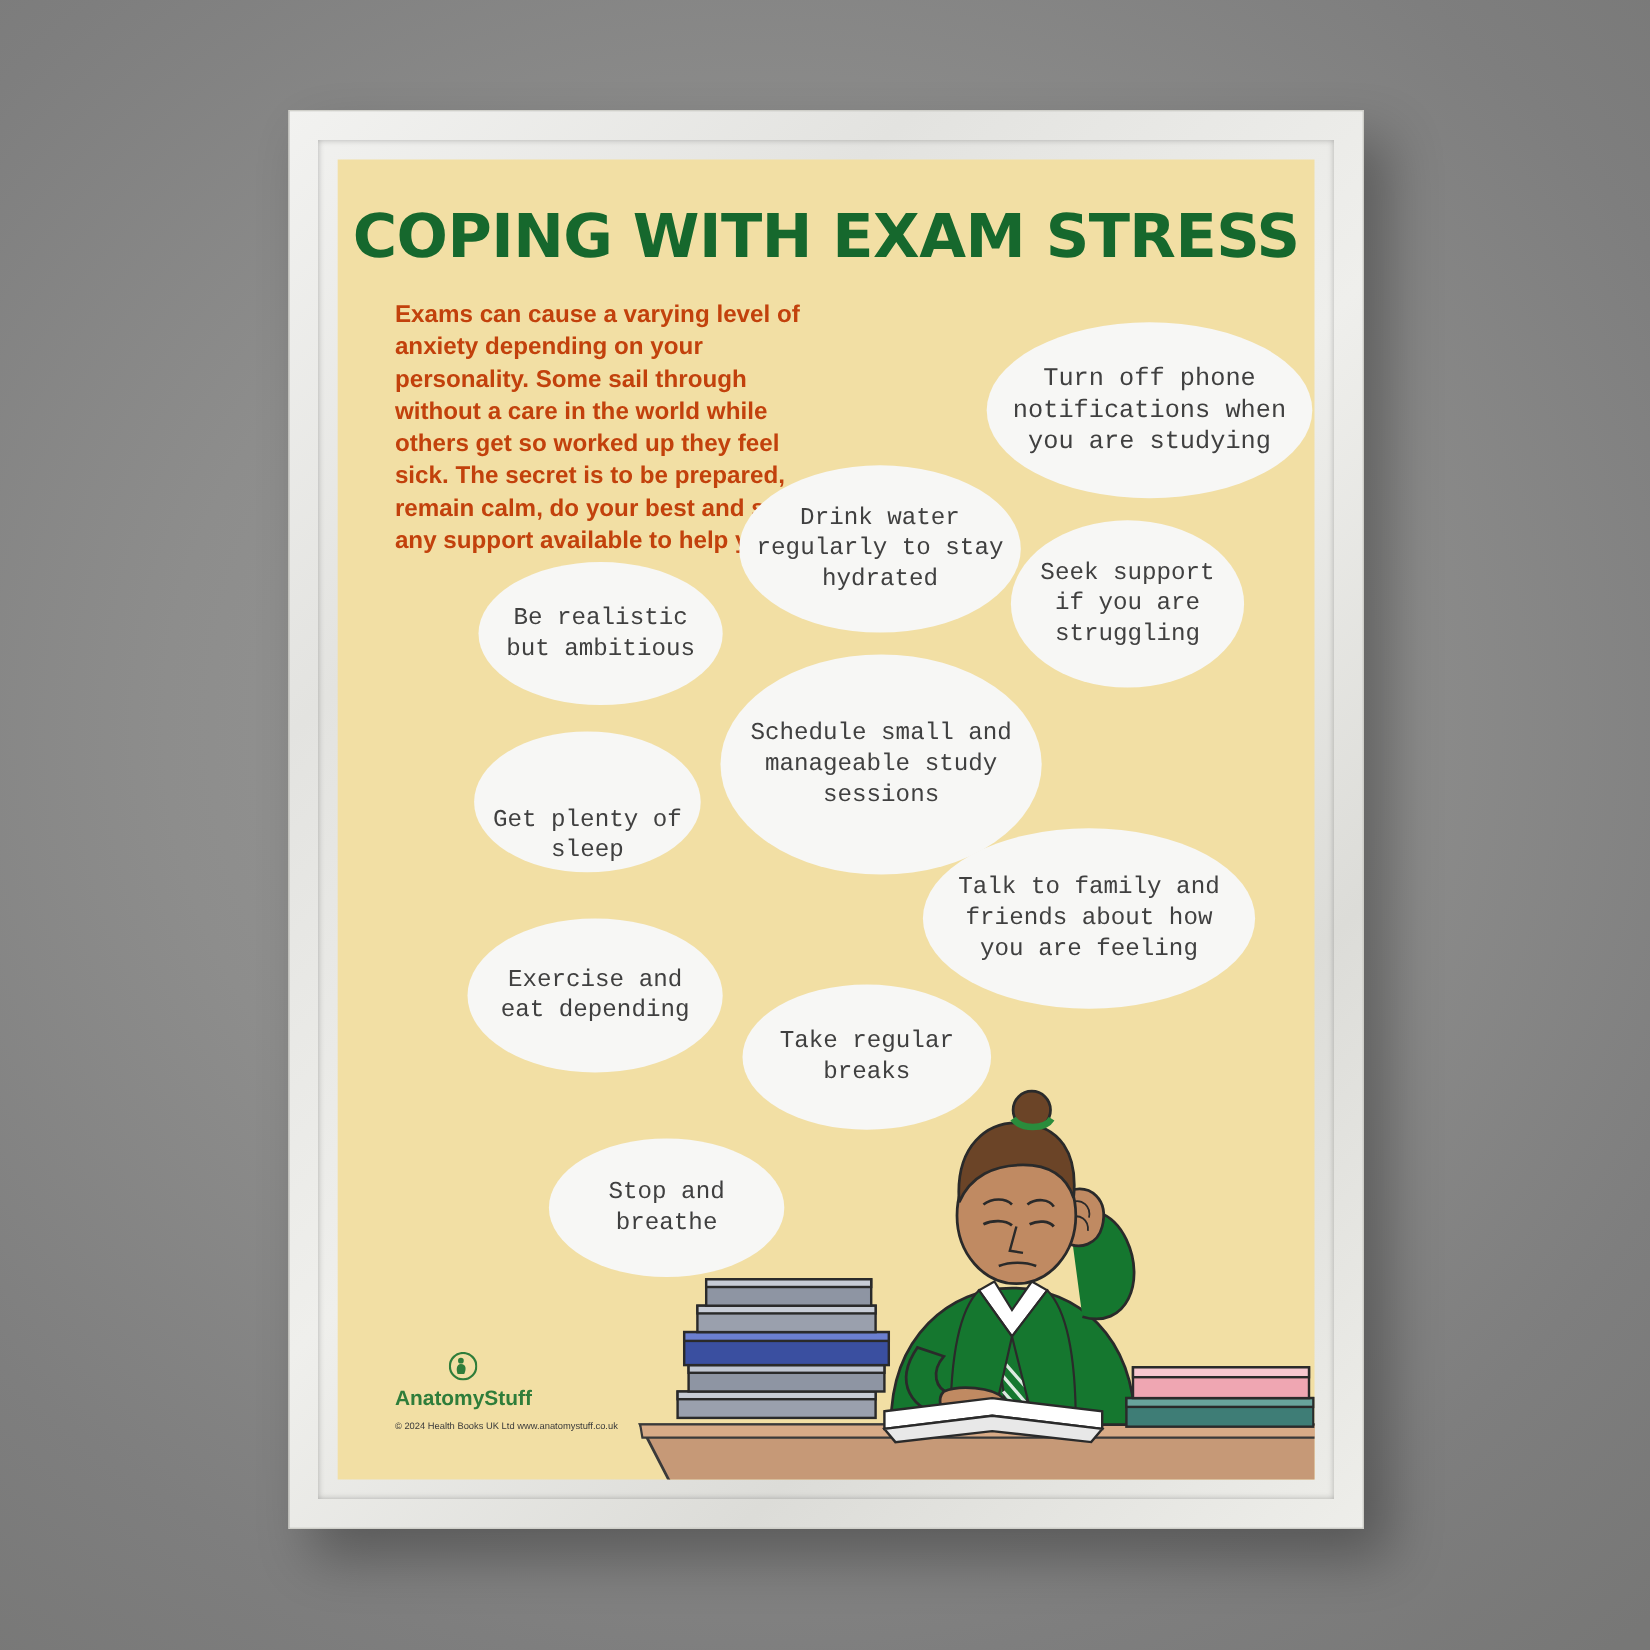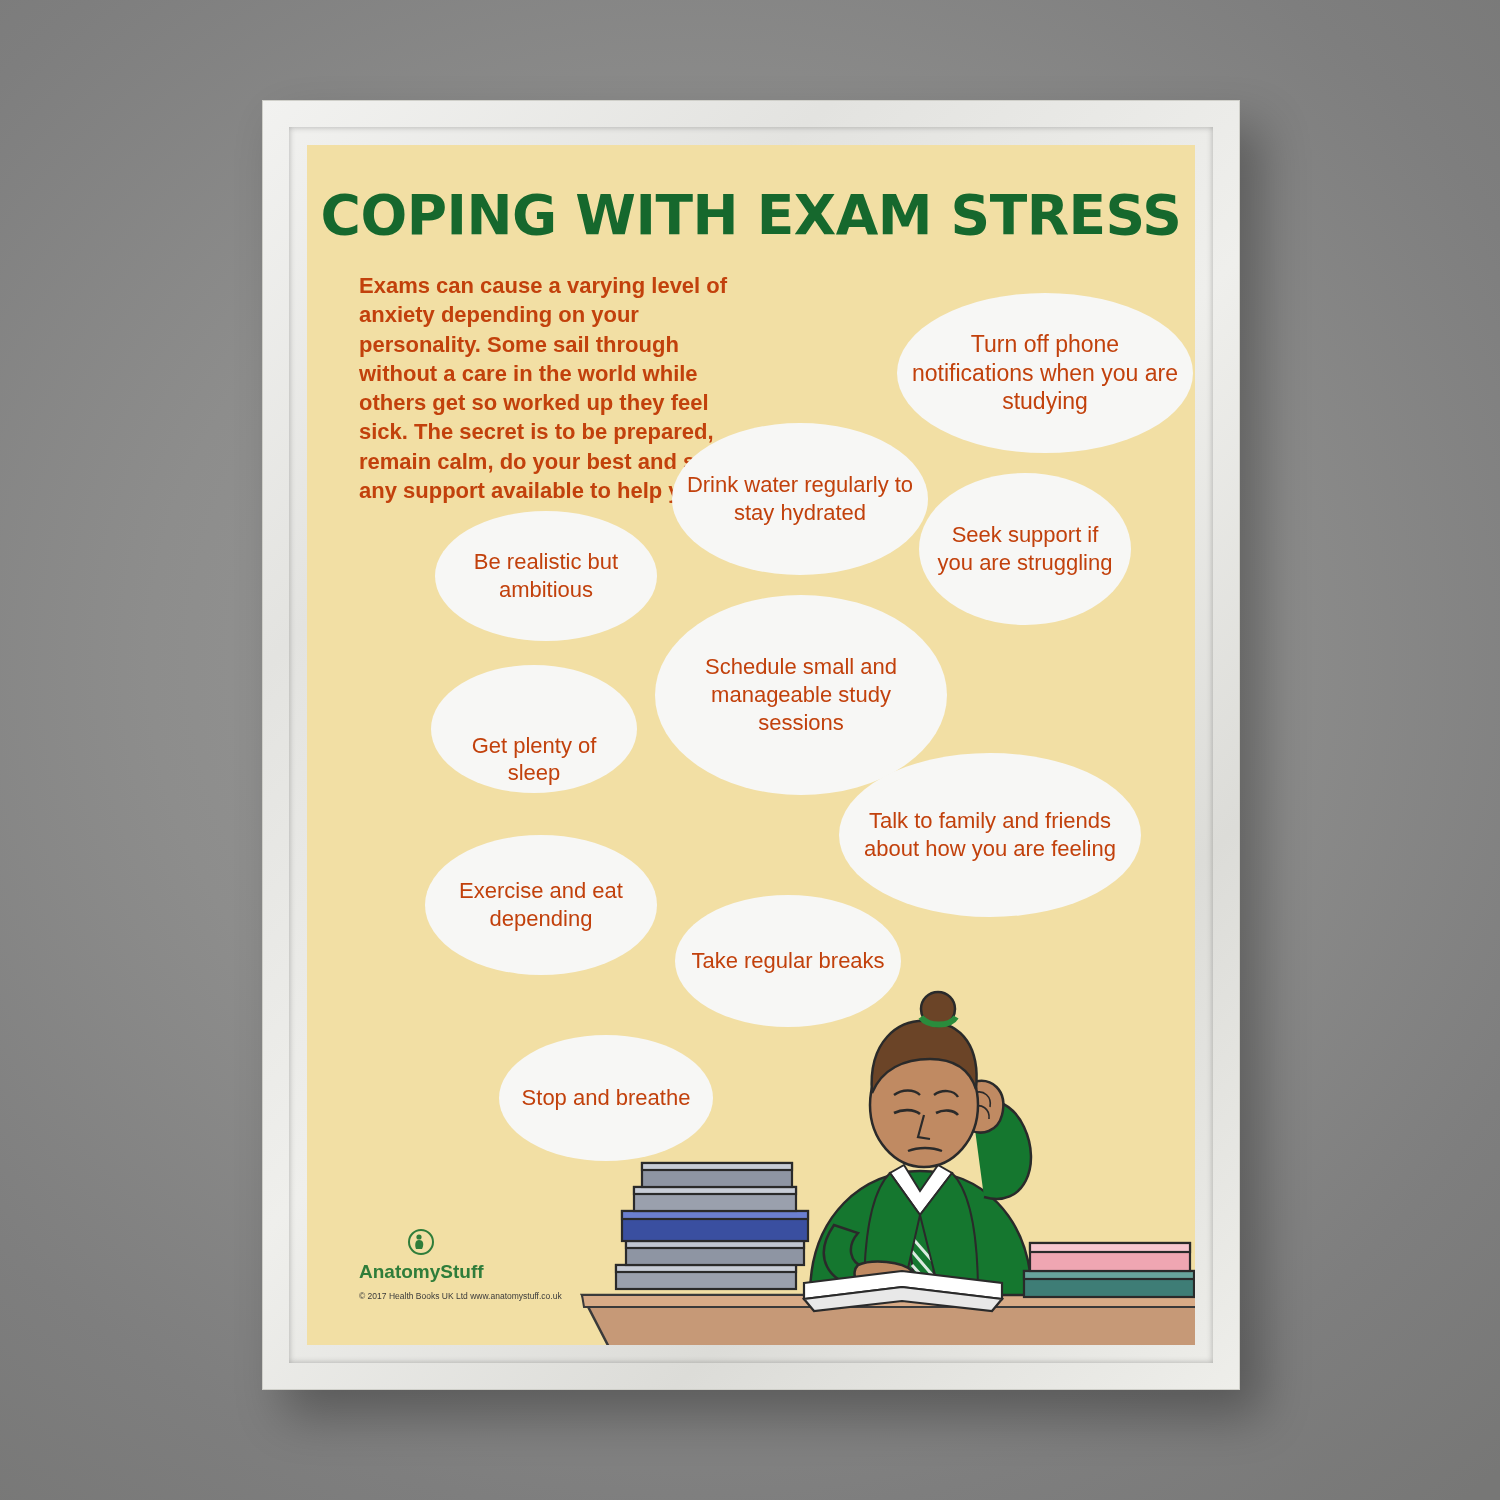--- a/index.html
+++ b/index.html
@@ -83,22 +83,22 @@
   }
 
   .bubble {
     position: absolute;
     background: #f7f7f5;
     border-radius: 50%;
     display: flex;
     align-items: center;
     justify-content: center;
     text-align: center;
-    color: #c2410c;
-    font-family: Liberation Sans, sans-serif;
+    color: #404040;
+    font-family: Liberation Mono, monospace;
     font-size: 22px;
     line-height: 1.26;
     box-sizing: border-box;
     padding: 6px 14px;
   }
 
   
   .illus {
     position: absolute;
     left: 265px;
@@ -247,16 +247,16 @@
 
     <div class="logo">
       <svg width="26" height="26" viewBox="0 0 26 26">
         <circle cx="13" cy="13" r="12" fill="none" stroke="#2f7d3a" stroke-width="2"></circle>
         <circle cx="11" cy="8" r="2.6" fill="#2f7d3a"></circle>
         <path d="M11 11 C7 11 6.5 16 8 20 L14 20 C16 16 16 11 11 11 Z" fill="#2f7d3a"></path>
       </svg>
       <span class="logo-text">AnatomyStuff</span>
     </div>
 
-    <div class="copyright">© 2017 Health Books UK Ltd  www.anatomystuff.co.uk</div>
+    <div class="copyright">© 2024 Health Books UK Ltd  www.anatomystuff.co.uk</div>
 
   </div>
 </div>
 
 </body></html>

